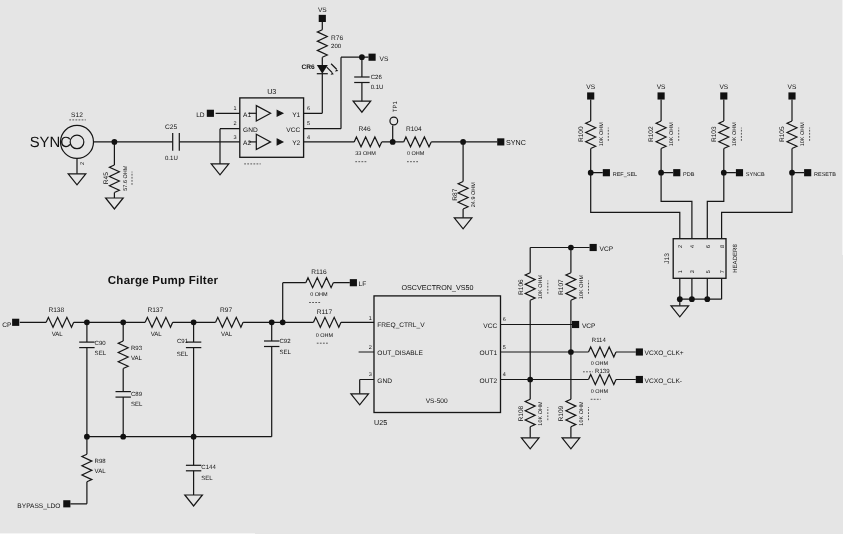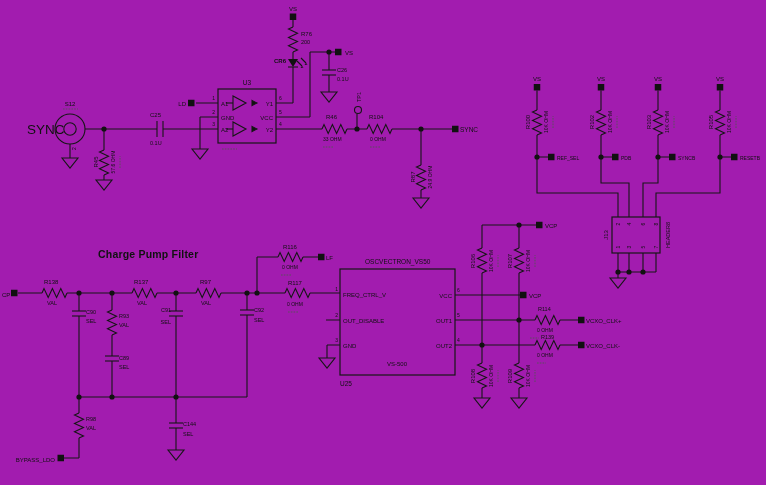--- a/index.html
+++ b/index.html
@@ -1,16 +1,16 @@
 <!DOCTYPE html>
 <html><head>
 <meta charset="utf-8">
 <style>
   html,body{margin:0;padding:0;background:#fff;}
-  #stage{position:relative;width:766px;height:485px;background:#a21caf;overflow:hidden;}
+  #stage{position:relative;width:766px;height:485px;background:#e5e5e5;overflow:hidden;}
   svg{font-family:"Liberation Sans",sans-serif;}
   svg text{fill:#111;}
   .w{stroke:#161616;stroke-width:1.1;fill:none;}
   .box{stroke:#161616;stroke-width:1.2;fill:none;}
   .sym{stroke:#161616;stroke-width:1.1;fill:none;}
   .t5{font-size:5px;} .t55{font-size:5.5px;} .t6{font-size:6px;} .t65{font-size:6.5px;}
   .t10{font-size:10.5px;font-weight:700;letter-spacing:.2px;}
   .t13{font-size:13.5px;}
   .mid{text-anchor:middle;} .end{text-anchor:end;}
   .fine{stroke:#555;stroke-width:0.9;stroke-dasharray:1.6 1.2;fill:none;}

